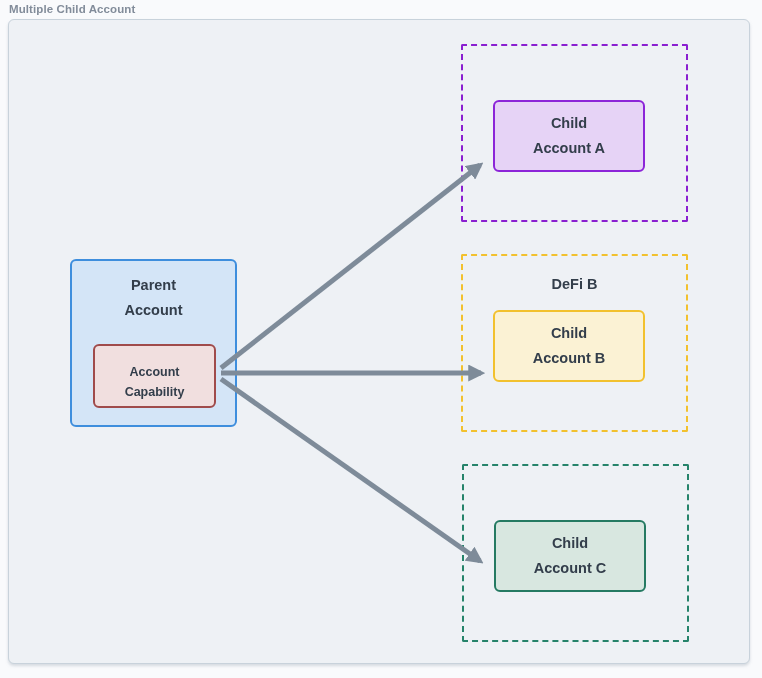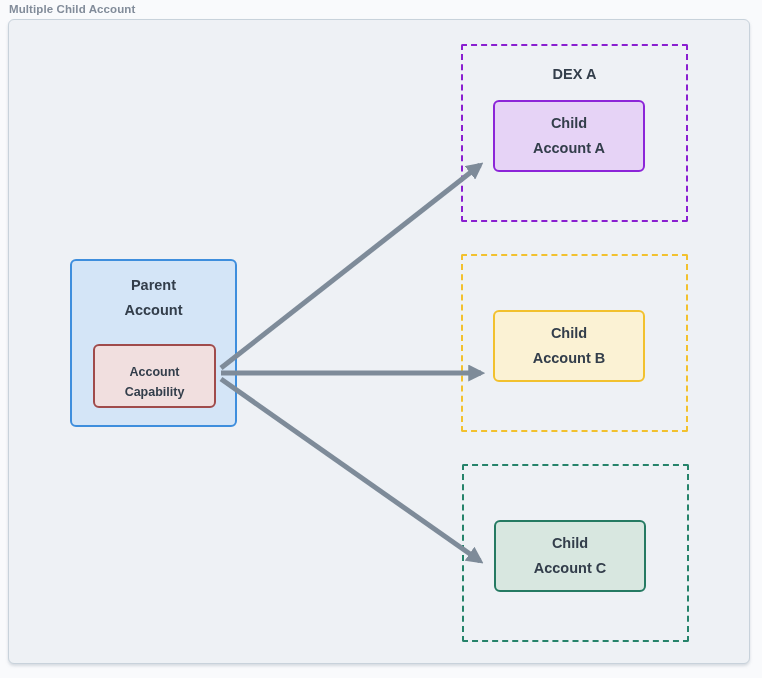--- a/index.html
+++ b/index.html
@@ -97,28 +97,28 @@
   <div class="parent-node" style="left:61px; top:239px;">
     <div class="node-label">Parent
 Account</div>
     <div class="capability-node">
       <div class="node-label">Account
 Capability</div>
     </div>
   </div>
 
   <div class="group group-a" style="left:452px; top:24px;">
-    <div class="group-label">DEX A</div>
     <div class="child-node">
       <div class="node-label">Child
 Account A</div>
     </div>
   </div>
 
   <div class="group group-b" style="left:452px; top:234px;">
+    <div class="group-label">DeFi B</div>
     <div class="child-node">
       <div class="node-label">Child
 Account B</div>
     </div>
   </div>
 
   <div class="group group-c" style="left:453px; top:444px;">
     <div class="child-node">
       <div class="node-label">Child
 Account C</div>

